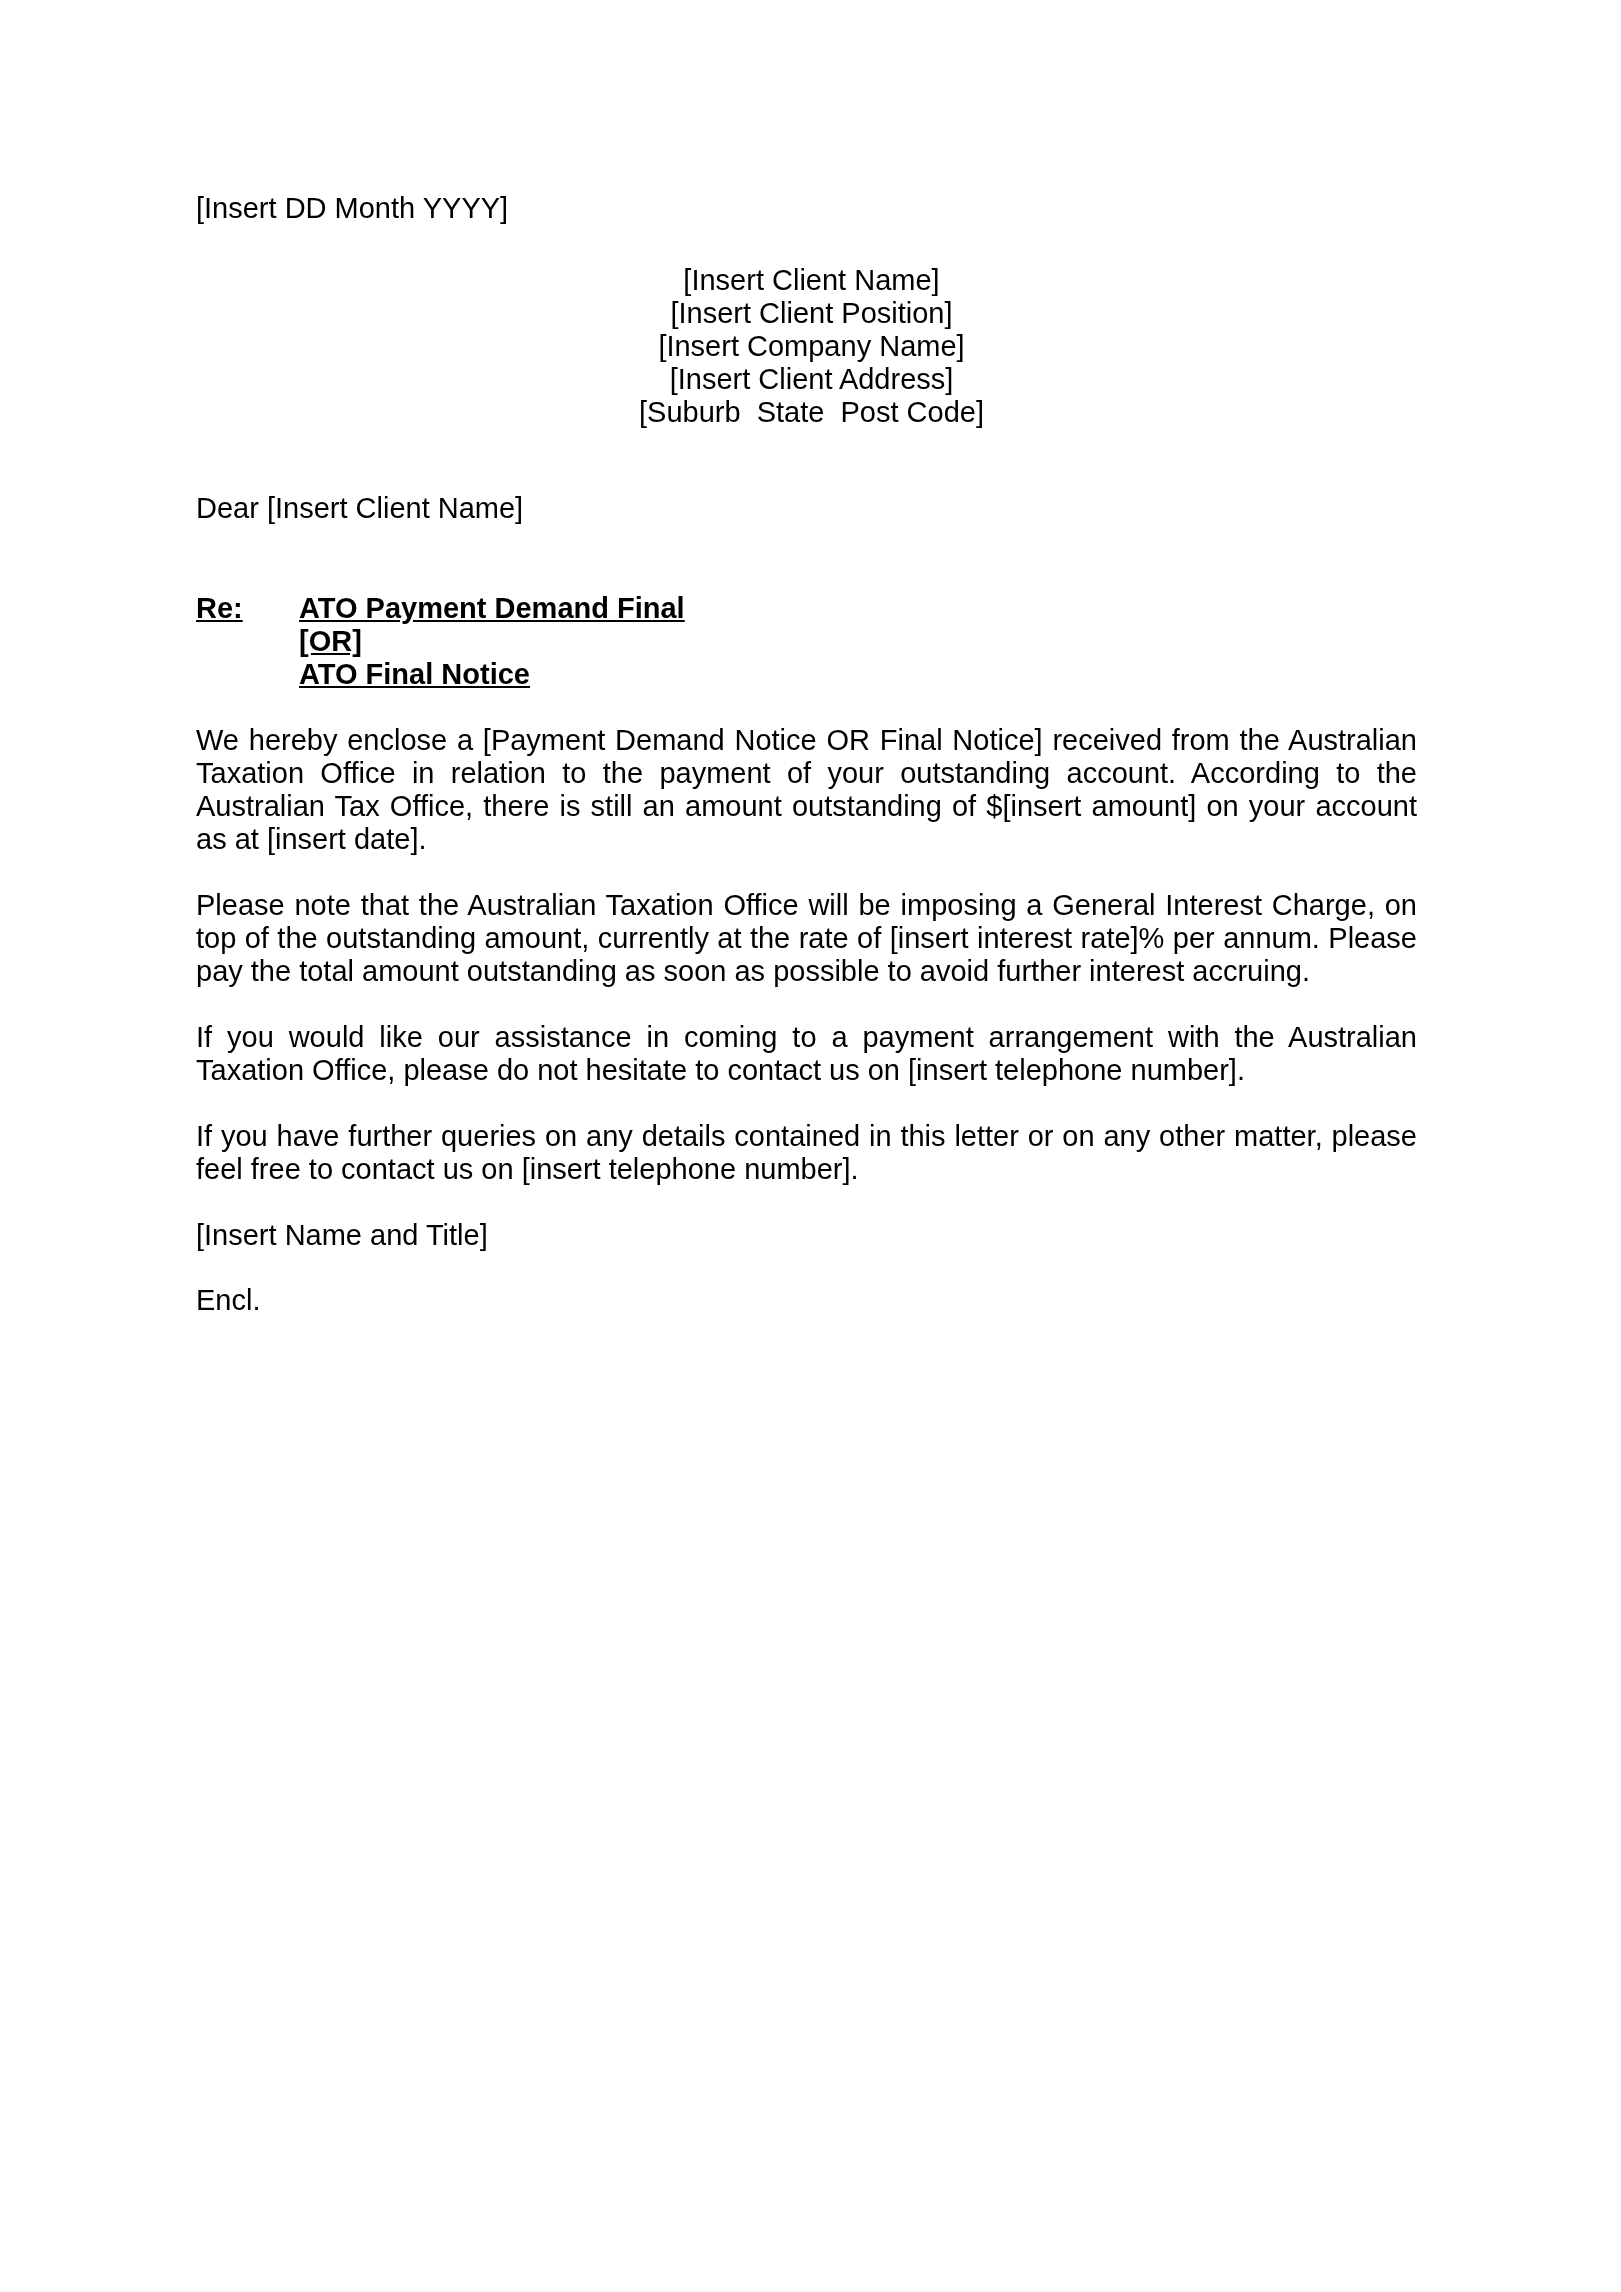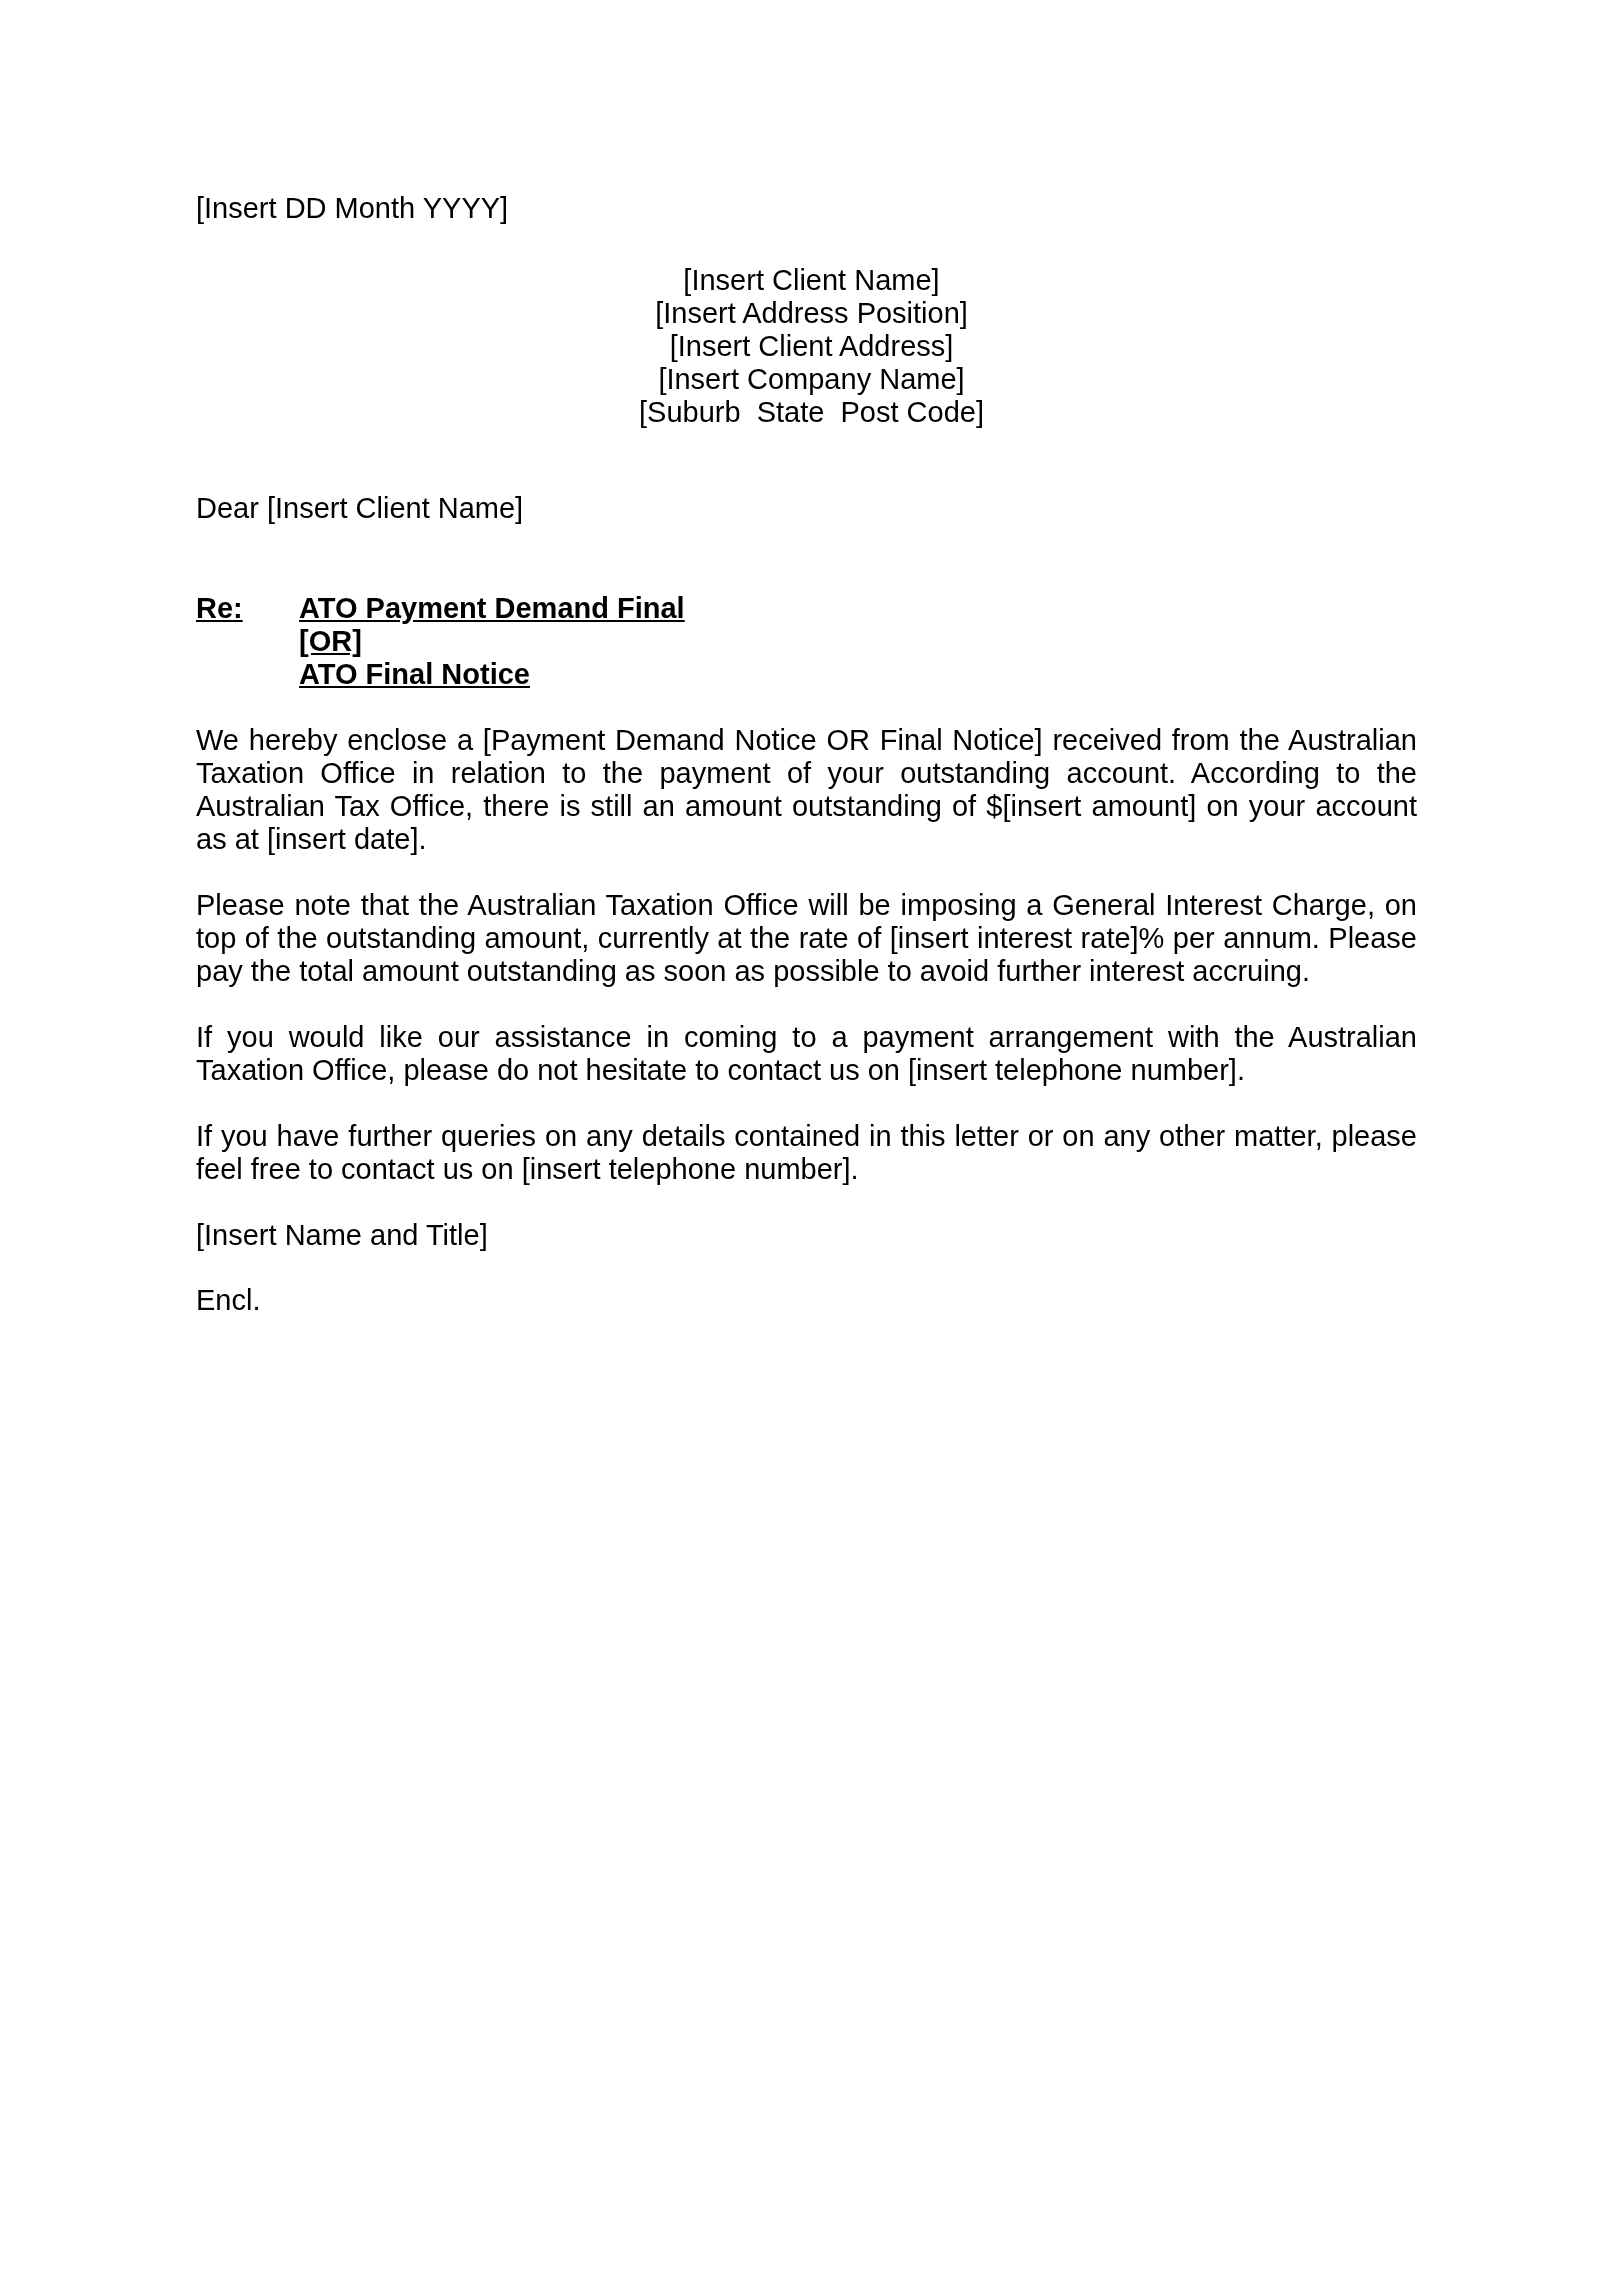--- a/index.html
+++ b/index.html
@@ -70,23 +70,23 @@
 </style>
 </head>
 <body>
 
 <div class="page">
 
   <div class="line date-line">[Insert DD Month YYYY]</div>
 
   <div class="address-block">
     <div class="line">[Insert Client Name]</div>
-    <div class="line">[Insert Address Position]</div>
+    <div class="line">[Insert Client Position]</div>
+    <div class="line">[Insert Company Name]</div>
     <div class="line">[Insert Client Address]</div>
-    <div class="line">[Insert Company Name]</div>
     <div class="line pre">[Suburb  State  Post Code]</div>
   </div>
 
   <div class="line salutation">Dear [Insert Client Name]</div>
 
   <div class="subject-block">
     <div class="subject-label">Re:</div>
     <div class="subject-lines">
       <div class="line">ATO Payment Demand Final</div>
       <div class="line">[OR]</div>

